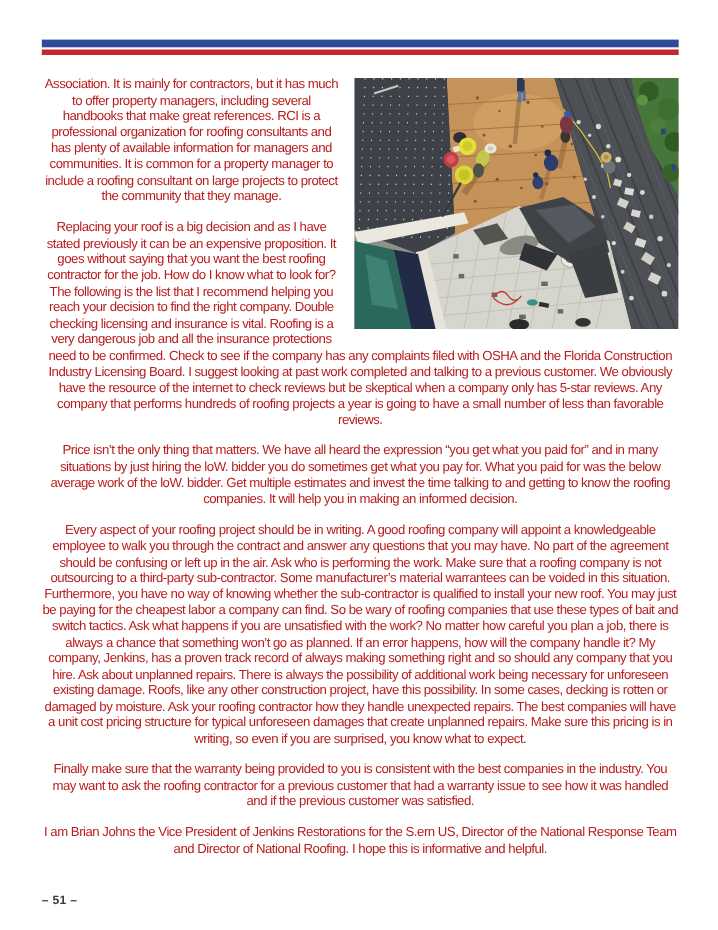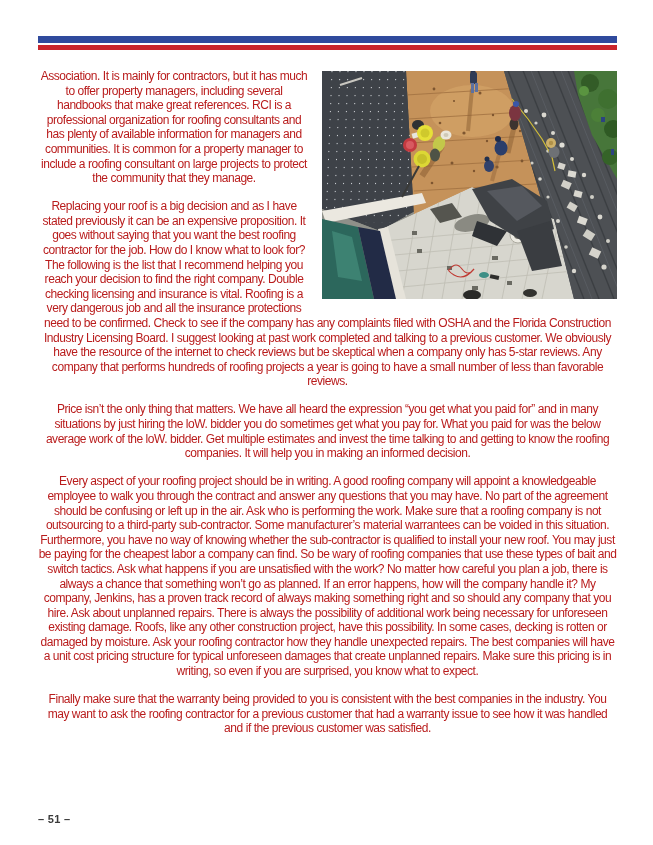--- a/index.html
+++ b/index.html
@@ -242,16 +242,17 @@
         <ellipse cx="150" cy="224" rx="9" ry="5" fill="#2a2a28"></ellipse>
         <ellipse cx="208" cy="222" rx="7" ry="4" fill="#333330"></ellipse>
       </svg>
     </figure>
 
     <p>Association. It is mainly for contractors, but it has much to offer property managers, including several handbooks that make great references. RCI is a professional organization for roofing consultants and has plenty of available information for managers and communities. It is common for a property manager to include a roofing consultant on large projects to protect the community that they manage.</p>
     <p>Replacing your roof is a big decision and as I have stated previously it can be an expensive proposition. It goes without saying that you want the best roofing contractor for the job. How do I know what to look for? The following is the list that I recommend helping you reach your decision to find the right company. Double checking licensing and insurance is vital. Roofing is a very dangerous job and all the insurance protections need to be confirmed. Check to see if the company has any complaints filed with OSHA and the Florida Construction Industry Licensing Board.  I suggest looking at past work completed and talking to a previous customer. We obviously have the resource of the internet to check reviews but be skeptical when a company only has 5-star reviews. Any company that performs hundreds of roofing projects a year is going to have a small number of less than favorable reviews.</p>
     <p>Price isn’t the only thing that matters. We have all heard the expression “you get what you paid for” and in many situations by just hiring the loW. bidder you do sometimes get what you pay for. What you paid for was the below average work of the loW. bidder. Get multiple estimates and invest the time talking to and getting to know the roofing companies. It will help you in making an informed decision.</p>
     <p>Every aspect of your roofing project should be in writing. A good roofing company will appoint a knowledgeable employee to walk you through the contract and answer any questions that you may have. No part of the agreement should be confusing or left up in the air. Ask who is performing the work. Make sure that a roofing company is not outsourcing to a third-party sub-contractor. Some manufacturer’s material warrantees can be voided in this situation.  Furthermore, you have no way of knowing whether the sub-contractor is qualified to install your new roof. You may just be paying for the cheapest labor a company can find. So be wary of roofing companies that use these types of bait and switch tactics. Ask what happens if you are unsatisfied with the work? No matter how careful you plan a job, there is always a chance that something won’t go as planned. If an error happens, how will the company handle it? My company, Jenkins, has a proven track record of always making something right and so should any company that you hire. Ask about unplanned repairs. There is always the possibility of additional work being necessary for unforeseen existing damage. Roofs, like any other construction project, have this possibility. In some cases, decking is rotten or damaged by moisture. Ask your roofing contractor how they handle unexpected repairs. The best companies will have a unit cost pricing structure for typical unforeseen damages that create unplanned repairs. Make sure this pricing is in writing, so even if you are surprised, you know what to expect.</p>
     <p>Finally make sure that the warranty being provided to you is consistent with the best companies in the industry. You may want to ask the roofing contractor for a previous customer that had a warranty issue to see how it was handled and if the previous customer was satisfied.</p>
+    <p>I am Brian Johns the Vice President of Jenkins Restorations for the S.ern US, Director of the National Response Team and Director of National Roofing. I hope this is informative and helpful.</p>
   </div>
 
   <div class="footer">– 51 –</div>
 </div>
 
 </body></html>

